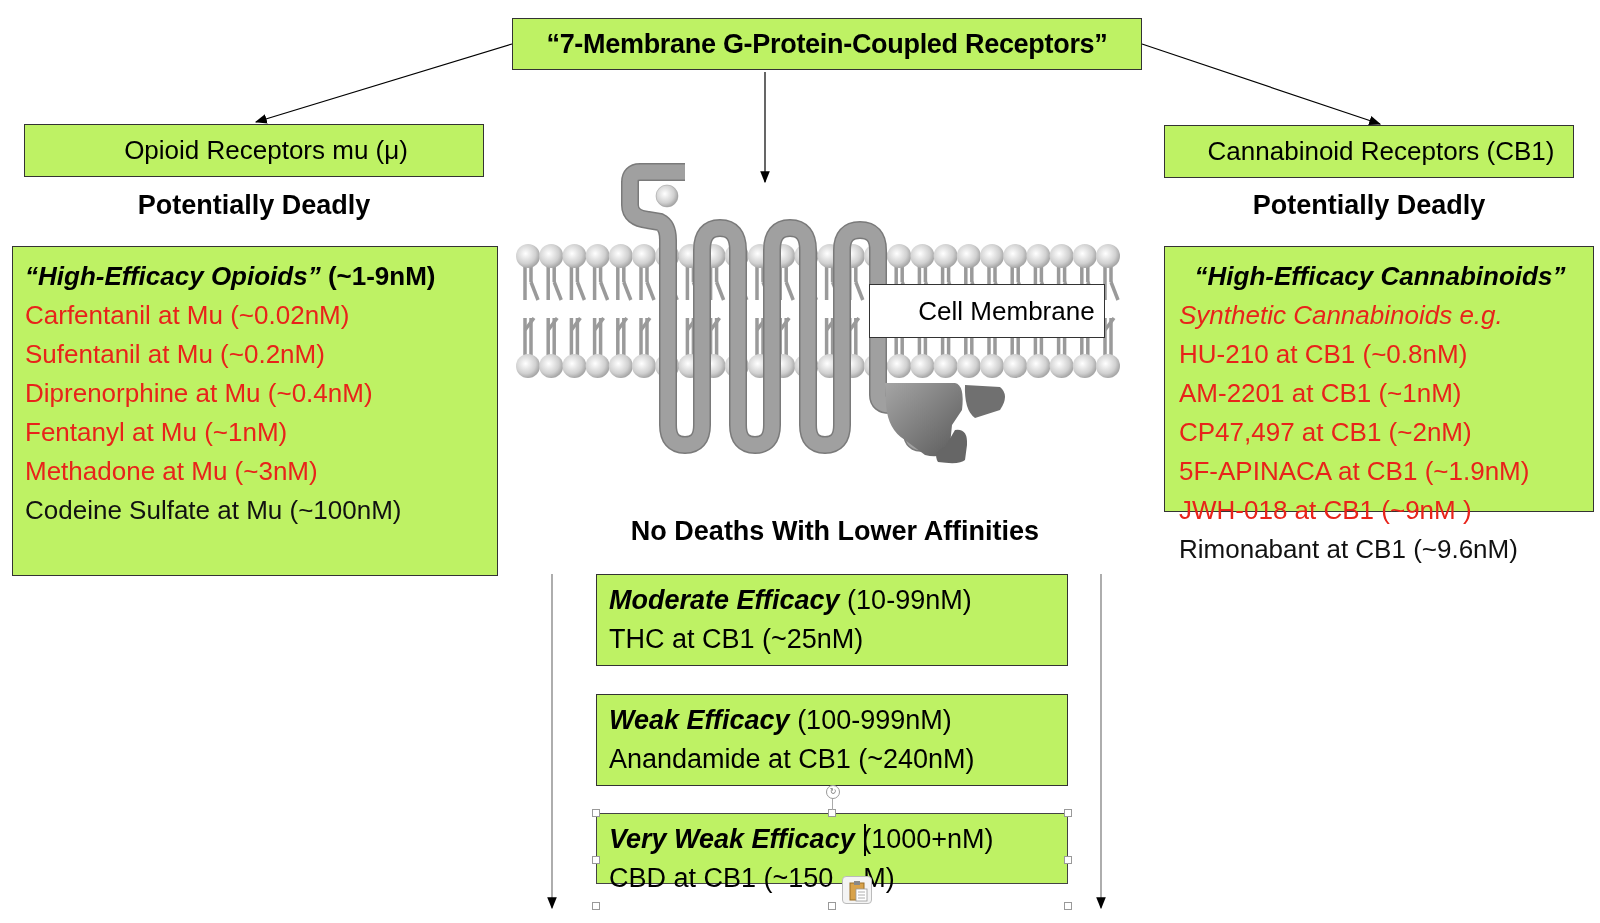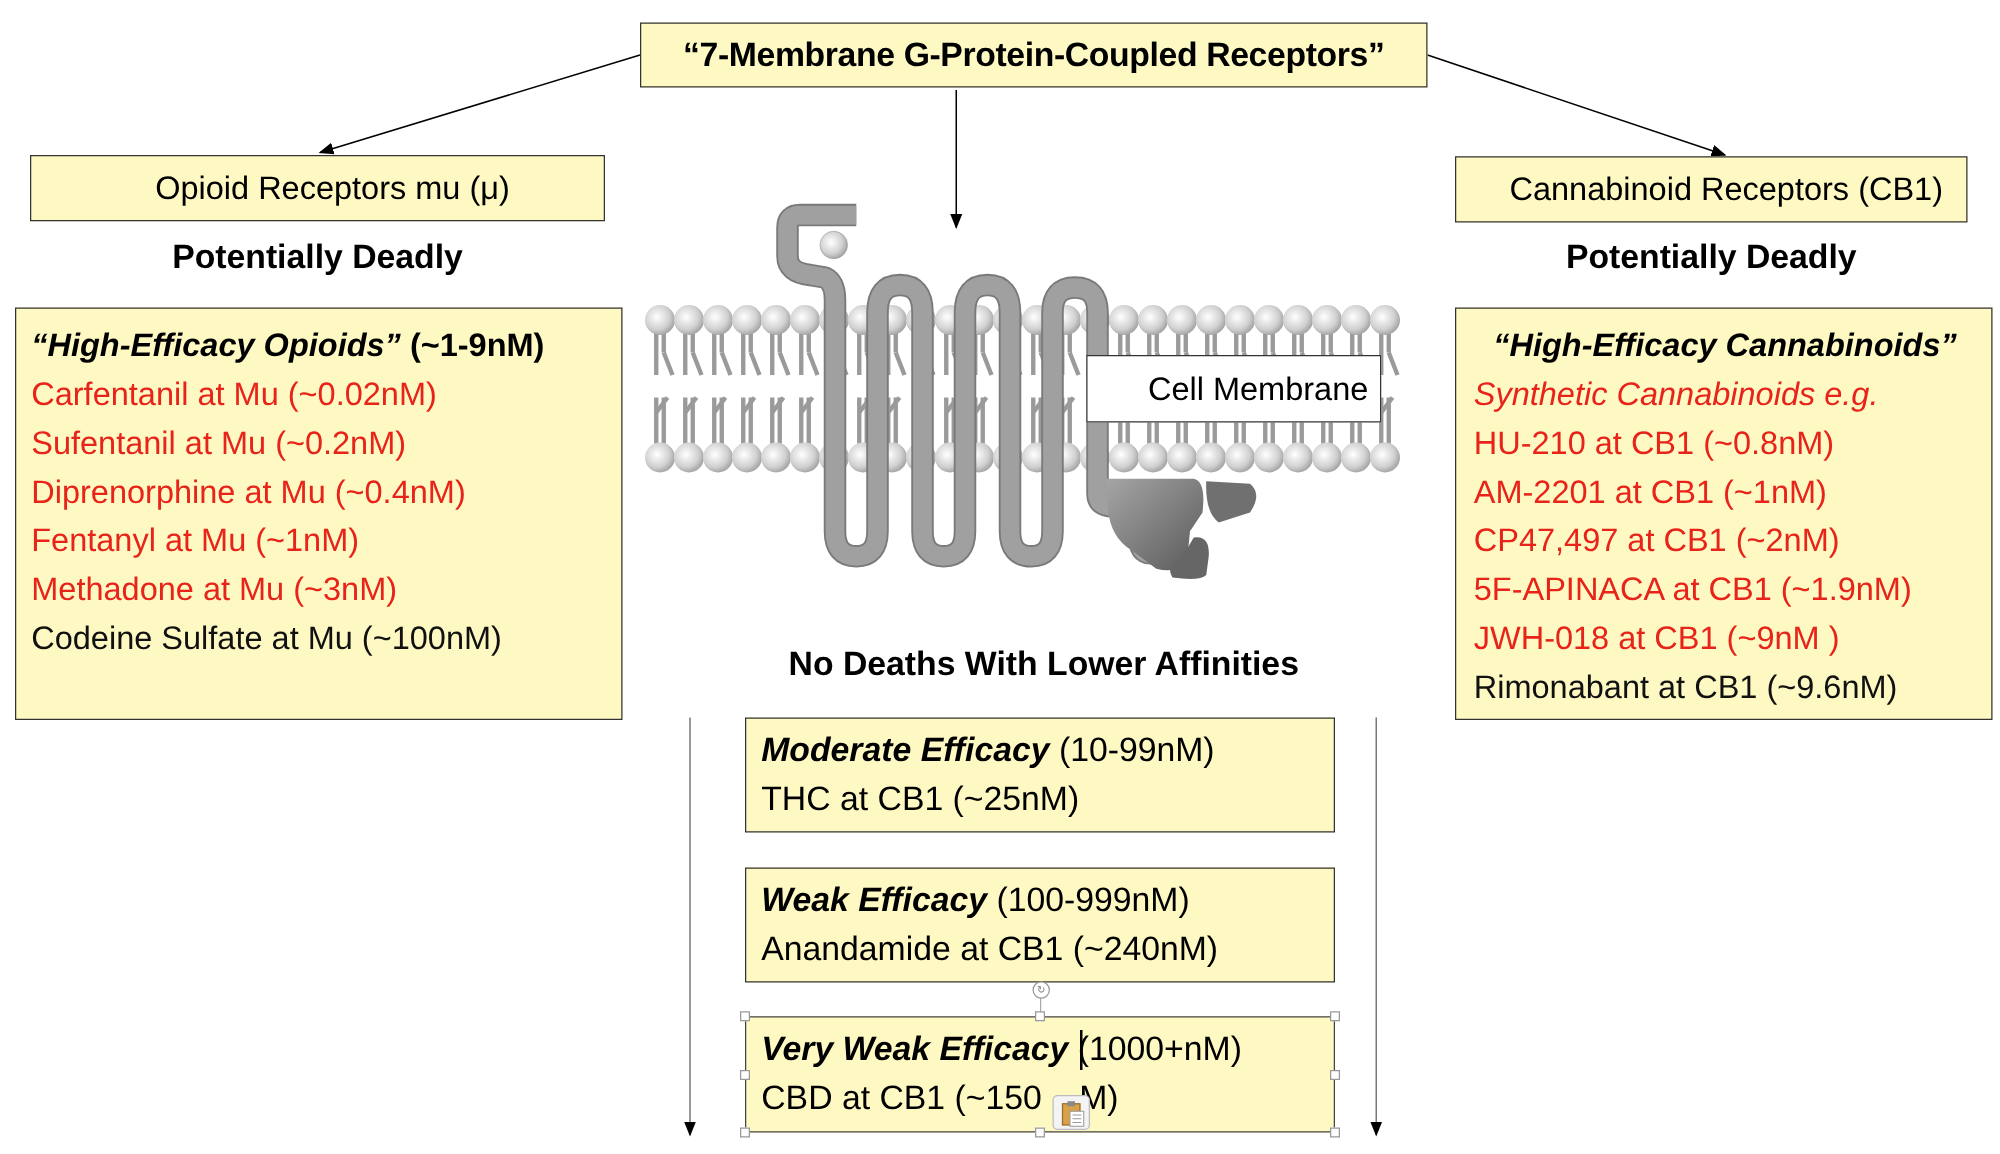--- a/index.html
+++ b/index.html
@@ -1,42 +1,42 @@
 <!DOCTYPE html>
 <html><head>
 <meta charset="utf-8">
 <style>
   html, body { margin: 0; padding: 0; }
   body {
     width: 1600px; height: 923px; position: relative; overflow: hidden;
     background: #ffffff; font-family: "Liberation Sans", "DejaVu Sans", sans-serif; color: #000;
   }
   .abs { position: absolute; }
-  .box { position: absolute; border: 1.5px solid #333; background: #fef9c3; box-sizing: border-box; }
+  .box { position: absolute; border: 1.5px solid #333; background: #bef264; box-sizing: border-box; }
   .title-box { left: 512px; top: 18px; width: 630px; height: 52px; display:flex; align-items:center; justify-content:center;
     font-weight: bold; font-size: 27px; letter-spacing: -0.3px; }
   .rec-box { height: 53px; display:flex; align-items:center; justify-content:center; font-size: 26px; padding-left: 24px; }
   .rec-left { left: 24px; top: 124px; width: 460px; }
   .rec-right { left: 1164px; top: 125px; width: 410px; text-align: center; }
   .deadly { font-weight: bold; font-size: 27px; text-align: center; }
   .deadly-left { left: 24px; width: 460px; top: 190px; }
   .deadly-right { left: 1164px; width: 410px; top: 190px; }
   .list-box { padding: 10px 12px; font-size: 26px; line-height: 39px; }
   .list-left { left: 12px; top: 246px; width: 486px; height: 330px; }
-  .list-right { left: 1164px; top: 246px; width: 430px; height: 330px; text-align: left; padding-left: 14px; }
+  .list-right { left: 1164px; top: 246px; width: 430px; height: 266px; text-align: left; padding-left: 14px; }
   .list-right .hdr { text-align: center; }
   .red { color: #e8231a; }
   .bi { font-weight: bold; font-style: italic; }
   .it { font-style: italic; }
   .b { font-weight: bold; }
   .lower-heading { left: 580px; width: 510px; top: 516px; text-align: center; font-weight: bold; font-size: 27px; }
   .eff-box { left: 596px; width: 472px; padding: 6px 12px; font-size: 27px; line-height: 39px; }
   .eff1 { top: 574px; height: 92px; }
   .eff2 { top: 694px; height: 92px; }
-  .eff3 { top: 813px; height: 93px; border-color: #444; }
+  .eff3 { top: 813px; height: 71px; border-color: #444; }
   .cell-label { left: 869px; top: 284px; width: 236px; height: 54px; border: 1.5px solid #333; background:#fff;
     display:flex; align-items:center; justify-content:center; font-size: 26px; box-sizing: border-box; padding-left: 39px; }
   .handle { position:absolute; width: 8px; height: 8px; background:#fff; border:1px solid #999; box-sizing:border-box; }
   .caret { position:absolute; width: 1.5px; height: 32px; background:#000; }
   .paste-icon { position:absolute; left: 842px; top: 876px; width: 30px; height: 28px; border:1px solid #bbb; border-radius:4px;
     background:#f4f4f4; box-sizing:border-box; }
   svg { position: absolute; left: 0; top: 0; }
 </style>
 </head>
 <body>

